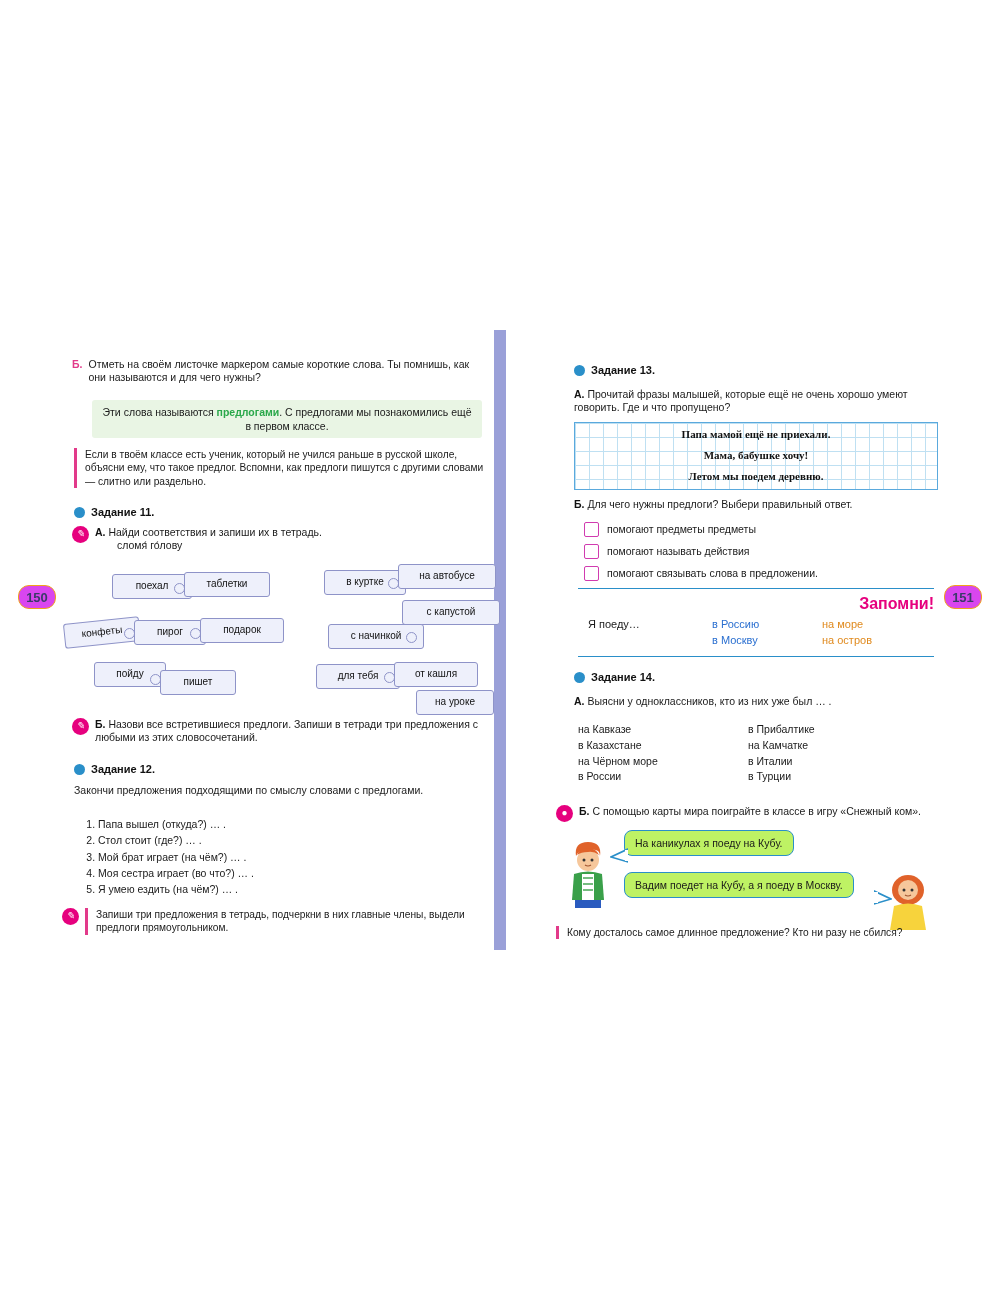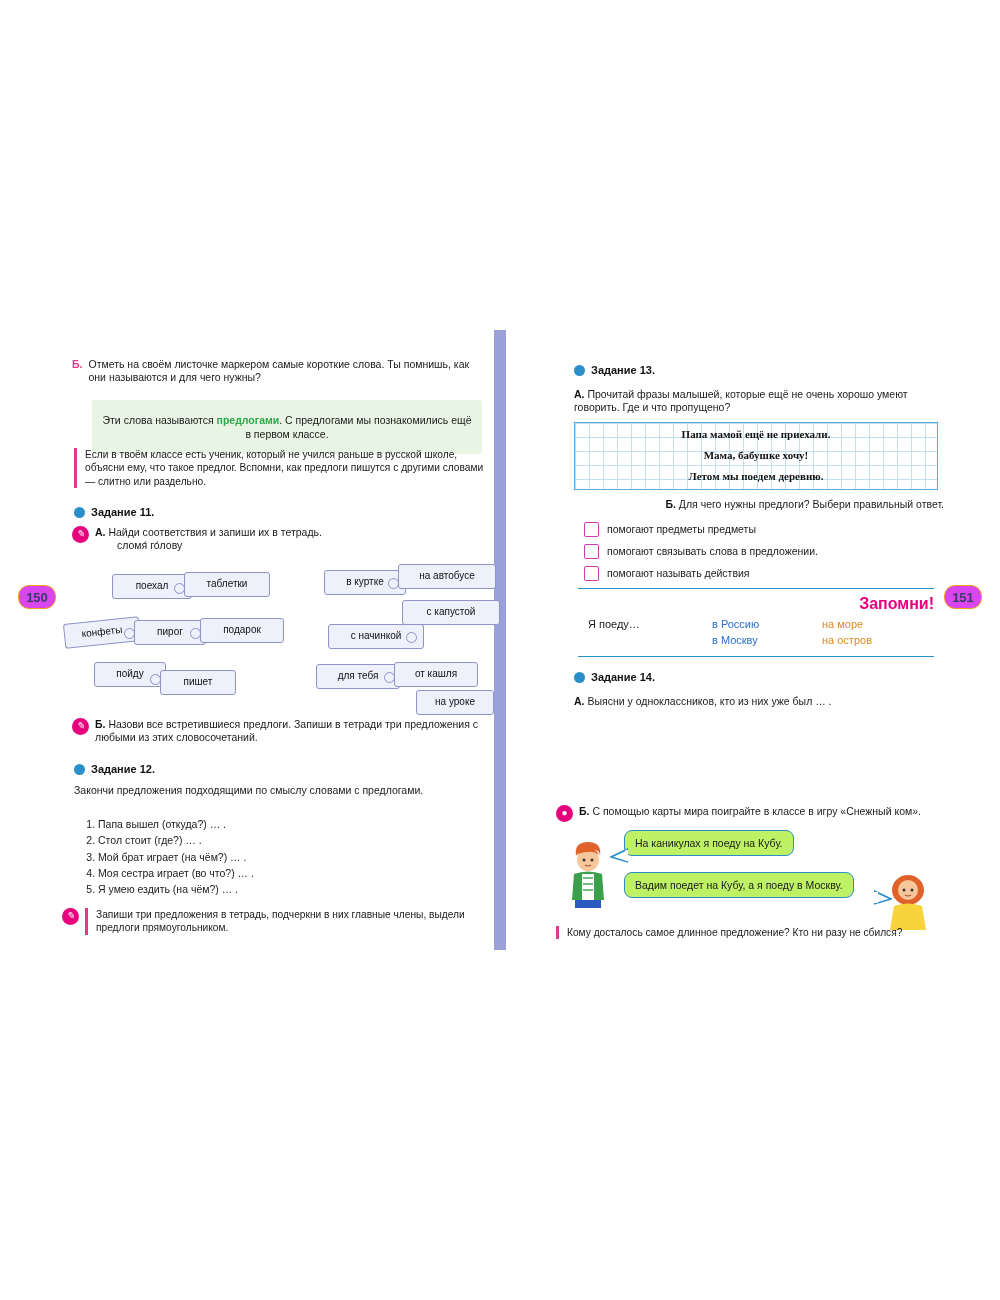--- a/index.html
+++ b/index.html
@@ -20,21 +20,21 @@
 
   .col{position:absolute;font-size:10.5px;line-height:1.28;}
 
   
   .task-h{display:flex;align-items:center;gap:6px;font-weight:bold;font-size:11px;color:#111;margin:0;}
   .bul{width:11px;height:11px;border-radius:50%;background:#2a8fc9;display:inline-block;flex:0 0 auto;}
 
   .lbl{font-weight:bold;color:#111;}
   .lblb{font-weight:bold;color:#e23a8a;}
 
-  .green-box{background:#e9f5e4;border-radius:3px;padding:13px 10px;text-align:center;font-size:10.5px;line-height:1.35;}
+  .green-box{background:#e9f5e4;border-radius:3px;padding:5px 10px;text-align:center;font-size:10.5px;line-height:1.35;}
   .green-box .hl{color:#2aa84a;font-weight:bold;}
 
   .quote{border-left:3px solid #e23a8a;padding-left:8px;font-size:10.2px;line-height:1.32;}
 
   .pink-circle{width:17px;height:17px;border-radius:50%;background:#e6007e;color:#fff;display:flex;
                align-items:center;justify-content:center;font-size:10px;font-style:italic;flex:0 0 auto;}
   .row{display:flex;align-items:flex-start;gap:6px;}
 
   
   .puzzle-wrap{position:relative;width:430px;height:160px;}
@@ -181,37 +181,37 @@
     <span class="lbl">А.</span>
     <span>Прочитай фразы малышей, которые ещё не очень хорошо умеют говорить. Где и что пропущено?</span>
   </div>
 
   <div class="col gridpaper" style="left:68px;top:92px;width:362px;height:64px;padding-top:2px;">
     <div class="gp-line" style="margin-top:2px;">Папа мамой ещё не приехали.</div>
     <div class="gp-line" style="margin-top:7px;">Мама, бабушке хочу!</div>
     <div class="gp-line" style="margin-top:7px;">Летом мы поедем деревню.</div>
   </div>
 
-  <div class="col" style="left:68px;top:168px;width:370px;text-align:right;">
+  <div class="col" style="left:68px;top:168px;width:370px;">
     <span class="lbl">Б.</span>
     <span>Для чего нужны предлоги? Выбери правильный ответ.</span>
   </div>
 
   <div class="col" style="left:78px;top:192px;width:360px;">
     <div class="chk-row">
       <span class="chk"></span>
       <span>помогают предметы предметы</span>
     </div>
     <div class="chk-row">
       <span class="chk"></span>
-      <span>помогают связывать слова в предложении.</span>
+      <span>помогают называть действия</span>
     </div>
     <div class="chk-row">
       <span class="chk"></span>
-      <span>помогают называть действия</span>
+      <span>помогают связывать слова в предложении.</span>
     </div>
   </div>
 
   <div class="col remember-box" style="left:72px;top:258px;width:356px;">
     <div class="remember-title">Запомни!</div>
     <div style="display:flex;align-items:flex-start;font-size:11px;line-height:1.45;">
       <div style="width:96px;padding-left:10px;">Я поеду…</div>
       <div style="width:110px;" class="rem-blue">
         <div>в Россию</div>
         <div>в Москву</div>
@@ -226,20 +226,34 @@
   <div class="col task-h" style="left:68px;top:340px;">
     <span class="bul"></span>
     <span>Задание 14.</span>
   </div>
 
   <div class="col" style="left:68px;top:365px;width:370px;">
     <span class="lbl">А.</span>
     <span>Выясни у одноклассников, кто из них уже был … .</span>
   </div>
 
+  <div class="col two-col" style="left:72px;top:392px;width:340px;">
+    <div>
+      <div>на Кавказе</div>
+      <div>в Казахстане</div>
+      <div>на Чёрном море</div>
+      <div>в России</div>
+    </div>
+    <div>
+      <div>в Прибалтике</div>
+      <div>на Камчатке</div>
+      <div>в Италии</div>
+      <div>в Турции</div>
+    </div>
+  </div>
 
   <div class="col" style="left:50px;top:475px;width:400px;">
     <div class="row">
       <span class="pink-circle">●</span>
       <div>
         <span class="lbl">Б.</span>
         <span>С помощью карты мира поиграйте в классе в игру «Снежный ком».</span>
       </div>
     </div>
   </div>

